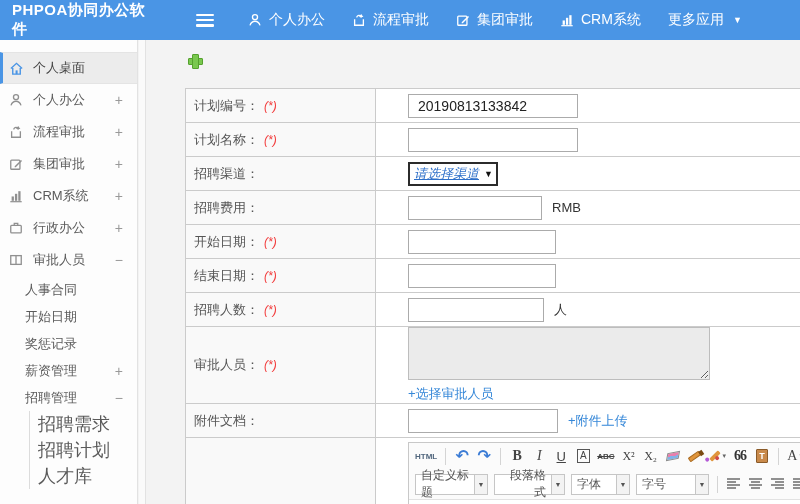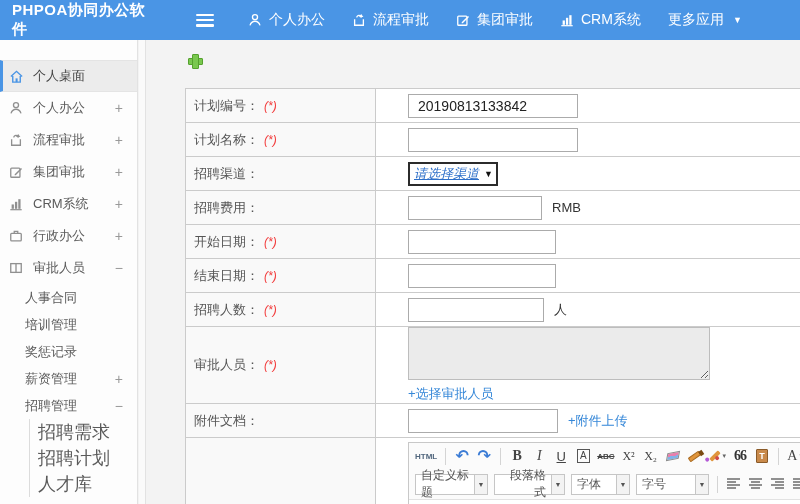--- a/index.html
+++ b/index.html
@@ -13,21 +13,21 @@
   .burger { margin-left:46px; width:18px; height:13px; display:flex; flex-direction:column;
     justify-content:space-between; cursor:pointer; }
   .burger i { display:block; height:2.5px; background:#fff; border-radius:1px; }
   .nav { display:flex; align-items:center; gap:27px; margin-left:34px; font-size:14px; }
   .nav-item { display:flex; align-items:center; gap:7px; cursor:pointer; white-space:nowrap; }
   .nico { display:inline-flex; align-items:center; color:#fff; }
   .nav-caret { font-size:9px; margin-left:2px; }
 
   
   .sidebar { position:absolute; top:40px; left:0; width:138px; height:464px;
-    background:#fdfdfd; border-right:1px solid #e2e2e2; padding-top:20px; overflow:hidden; }
+    background:#fdfdfd; border-right:1px solid #e2e2e2; padding-top:12px; overflow:hidden; }
   .scroll-track { position:absolute; top:40px; left:139px; width:7px; height:464px;
     background:#fafafa; border-right:1px solid #e2e2e2; }
   .sb-item { display:flex; align-items:center; cursor:pointer; color:#5a5a5a; position:relative; }
   .sb-item.l1 { height:32px; padding-left:9px; font-size:13px; }
   .sb-item.l1 .sico { width:16px; margin-right:8px; color:#909090; display:inline-flex; }
   .sb-item.l1.active { background:#ececec; border-left:3px solid #4a95e5; padding-left:6px;
     border-top:1px solid #e4e4e4; border-bottom:1px solid #e4e4e4; color:#444; }
   .sb-item.l1.active .sico { color:#4a95e5; }
   .sb-item.l2 { height:27px; padding-left:25px; font-size:13px; }
   .sub3 { margin-left:29px; border-left:1px solid #dcdcdc; }
@@ -237,21 +237,21 @@
           <path d="M8 3v10" stroke="currentColor" stroke-width="1.5"></path>
         </svg>
       </span>
       <span>审批人员</span>
       <span class="expander">−</span>
     </div>
     <div class="sb-item l2">
       <span>人事合同</span>
     </div>
     <div class="sb-item l2">
-      <span>培训管理</span>
+      <span>开始日期</span>
     </div>
     <div class="sb-item l2">
       <span>奖惩记录</span>
     </div>
     <div class="sb-item l2">
       <span>薪资管理</span>
       <span class="expander">+</span>
     </div>
     <div class="sb-item l2">
       <span>招聘管理</span>

